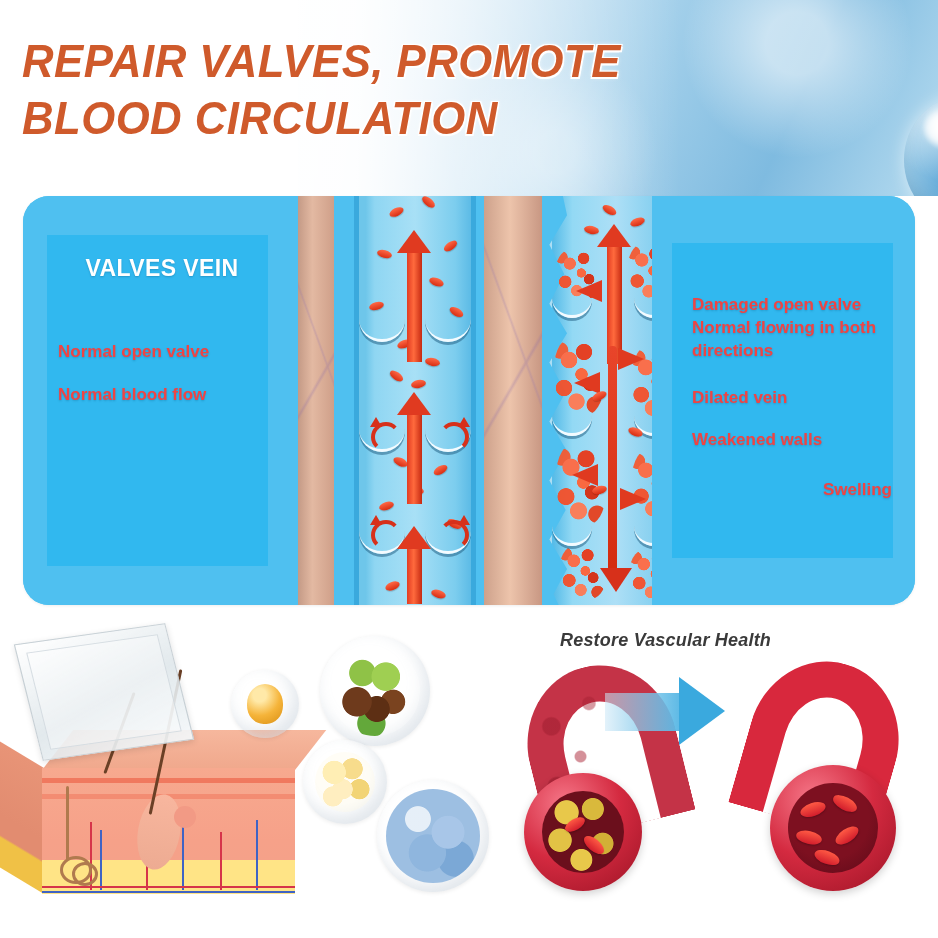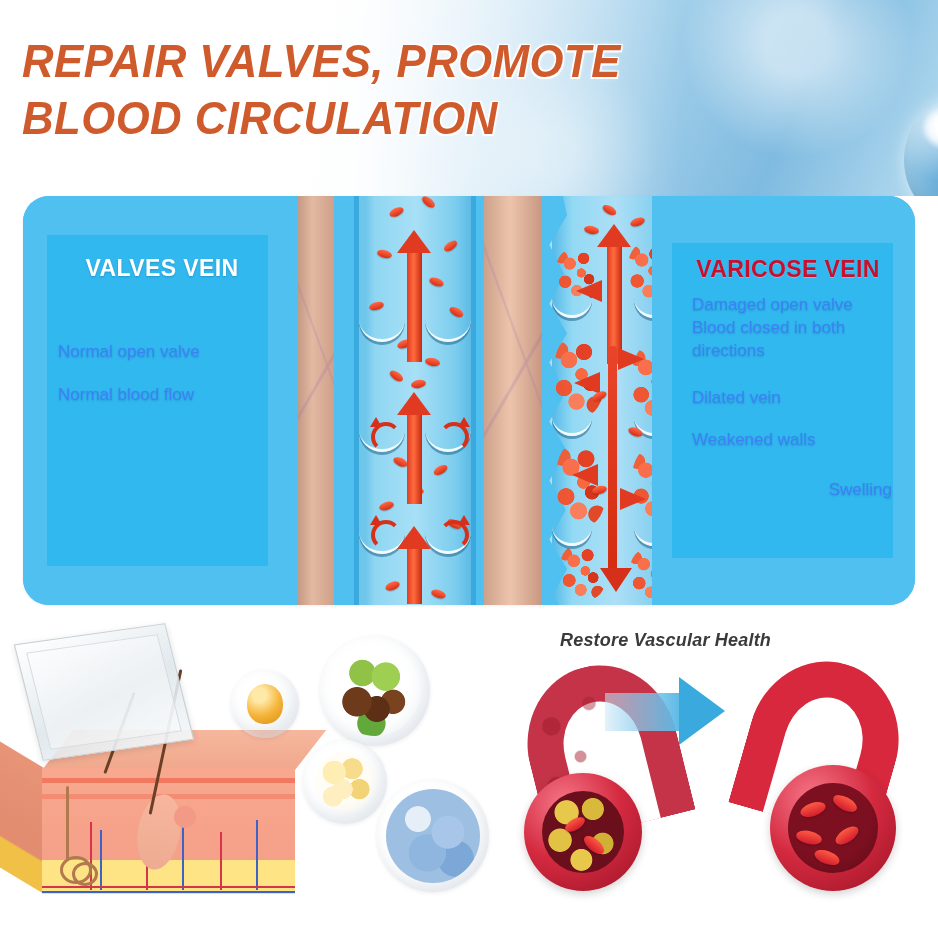--- a/index.html
+++ b/index.html
@@ -85,21 +85,21 @@
   }
   .title-normal{
     left:62px;top:255px;width:200px;color:#ffffff;font-size:23px;text-align:center;
     text-shadow:0 1px 2px rgba(0,70,110,.28);
   }
   .title-varicose{
     left:690px;top:256px;width:196px;color:#c8102e;font-size:23px;text-align:center;
     text-shadow:0 1px 1px rgba(255,255,255,.25);
   }
   .bullet{
-    position:absolute;color:#3b82f6;font-weight:normal;font-size:17px;line-height:23px;
+    position:absolute;color:#ef4444;font-weight:bold;font-size:17px;line-height:23px;
     text-shadow:0 1px 2px rgba(0,70,110,.25);
   }
   .bl-1{left:58px;top:340px;width:205px;}
   .bl-2{left:58px;top:383px;width:205px;}
   .bl-3{left:58px;top:485px;width:160px;}
   .br-1{left:692px;top:293px;width:200px;}
   .br-2{left:692px;top:386px;width:200px;}
   .br-3{left:692px;top:428px;width:200px;}
   .br-4{left:692px;top:478px;width:200px;text-align:right;}
   .br-5{left:692px;top:520px;width:200px;}
@@ -405,22 +405,21 @@
     <div class="col col-rightpanel"></div>
   </div>
 
   <div class="textbox tb-left"></div>
   <div class="textbox tb-right"></div>
 
   <div class="panel-title title-normal">VALVES VEIN</div>
   <div class="bullet bl-2">Normal blood flow</div>
   <div class="bullet bl-1">Normal open valve</div>
 
-  <div class="panel-title title-varicose">VARICOSE VEIN</div>
-  <div class="bullet br-1"><span>Damaged open valve</span><br><span>Blood closed in both</span><br><span>directions</span></div>
+  <div class="bullet br-1"><span>Damaged open valve</span><br><span>Normal flowing in both</span><br><span>directions</span></div>
   <div class="bullet br-2">Dilated vein</div>
   <div class="bullet br-3">Weakened walls</div>
   <div class="bullet br-4">Swelling</div>
 
   <div class="skinblock">
     <div class="sb-side"></div>
     <div class="sb-top"></div>
     <div class="sb-front">
       <div class="epi-line" style="top:10px;"></div>
       <div class="epi-line" style="top:26px;opacity:.5;"></div>

